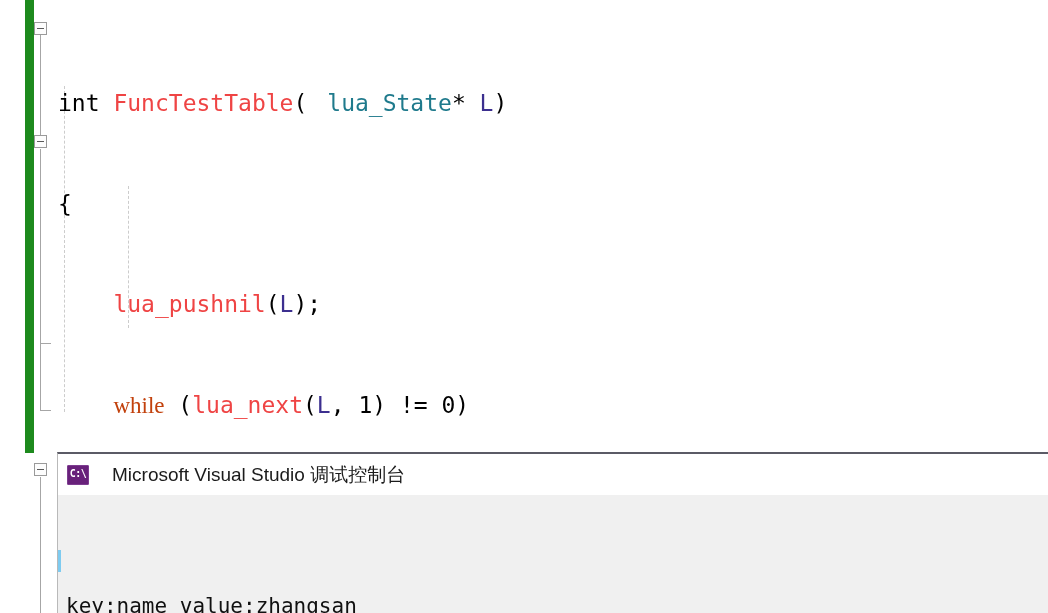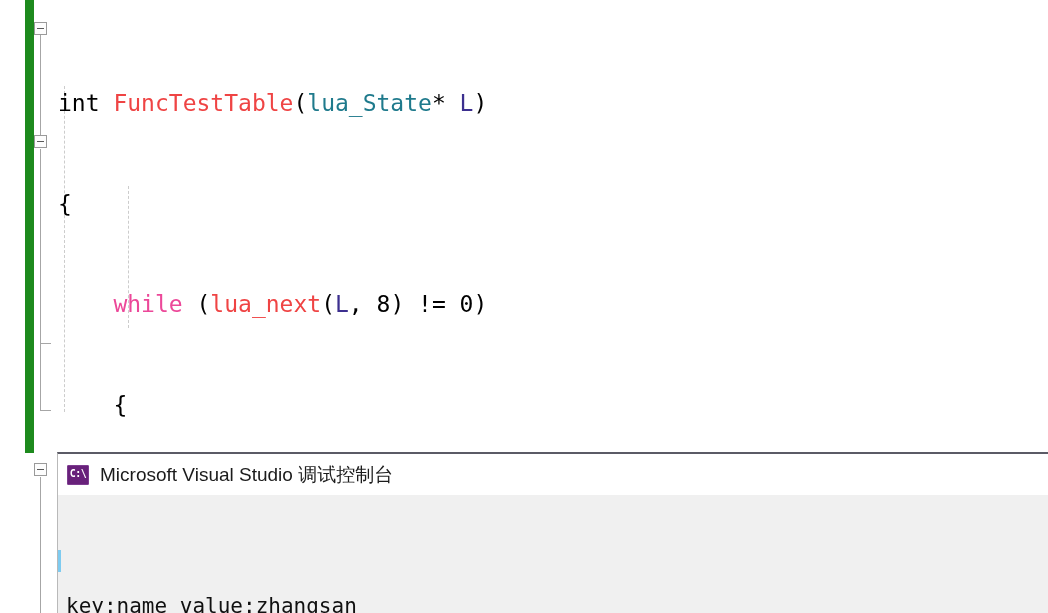--- a/index.html
+++ b/index.html
@@ -77,24 +77,24 @@
 
   
   .indent-guide {
     position: absolute;
     width: 0;
     border-left: 1px dashed #cccccc;
   }
 
   
   .kw      { color: #000000; }             
-  .kw2     { color: #ec4899; }             
+  .kw2     { color: #c2410c; font-family: Liberation Serif, serif; }             
   .fn      { color: #ef4444; }             
   .macro   { color: #7b2fa8; }             
-  .type    { color: #1f7a8c; }             
+  .type    { color: #1f7a8c; margin-left: 20px; }             
   .param   { color: #3c2f8f; }             
   .str     { color: #a31515; }             
   .op      { color: #1f7a8c; }             
   .ns      { color: #1f7a8c; font-style: italic; }   
   .member  { color: #0000ff; font-style: italic; }   
   .punct   { color: #000000; }
 
   
   #console-panel {
     position: absolute;
@@ -134,20 +134,21 @@
     font-size: 10px;
     font-weight: bold;
     color: #ffffff;
     letter-spacing: -0.5px;
   }
   #console-title {
     font-family: "Liberation Sans", sans-serif;
     font-size: 19px;
     color: #1b1b1b;
     white-space: nowrap;
+    margin-left: 12px;
   }
   #console-output {
     position: absolute;
     left: 0; top: 41px;
     width: 100%; height: 118px;
     background: #f0f0f0;
     padding: 6px 0 12px 8px;
     box-sizing: border-box;
     font-family: "DejaVu Sans Mono", monospace;
     font-size: 21px;
@@ -179,21 +180,22 @@
     <div class="fold-box" style="left:0px; top:22px;"></div>
     <div class="fold-box" style="left:0px; top:135px;"></div>
   </div>
 
   <div class="indent-guide" style="left:64px;  top:86px; height:326px;"></div>
   <div class="indent-guide" style="left:128px; top:186px; height:142px;"></div>
 
   <div id="code">
     <div class="ln"><span class="kw">int</span><span class="punct"> </span><span class="fn">FuncTestTable</span><span class="punct">(</span><span class="type">lua_State</span><span class="punct">* </span><span class="param">L</span><span class="punct">)</span></div>
     <div class="ln"><span class="punct">{</span></div>
-    <div class="ln"><span class="punct">    </span><span class="kw2">while</span><span class="punct"> (</span><span class="fn">lua_next</span><span class="punct">(</span><span class="param">L</span><span class="punct">, 8) != 0)</span></div>
+    <div class="ln"><span class="punct">    </span><span class="fn">lua_pushnil</span><span class="punct">(</span><span class="param">L</span><span class="punct">);</span></div>
+    <div class="ln"><span class="punct">    </span><span class="kw2">while</span><span class="punct"> (</span><span class="fn">lua_next</span><span class="punct">(</span><span class="param">L</span><span class="punct">, 1) != 0)</span></div>
     <div class="ln"><span class="punct">    {</span></div>
     <div class="ln"><span class="punct">        </span><span class="ns">std</span><span class="punct">::</span><span class="member">cout</span><span class="punct"> </span><span class="op">&lt;&lt;</span><span class="punct"> </span><span class="str">"key:"</span><span class="punct"> </span><span class="op">&lt;&lt;</span><span class="punct"> </span><span class="macro">lua_tostring</span><span class="punct">(</span><span class="param">L</span><span class="punct">, -2)</span></div>
     
     
     
     
     
   </div>
 </div>
 

